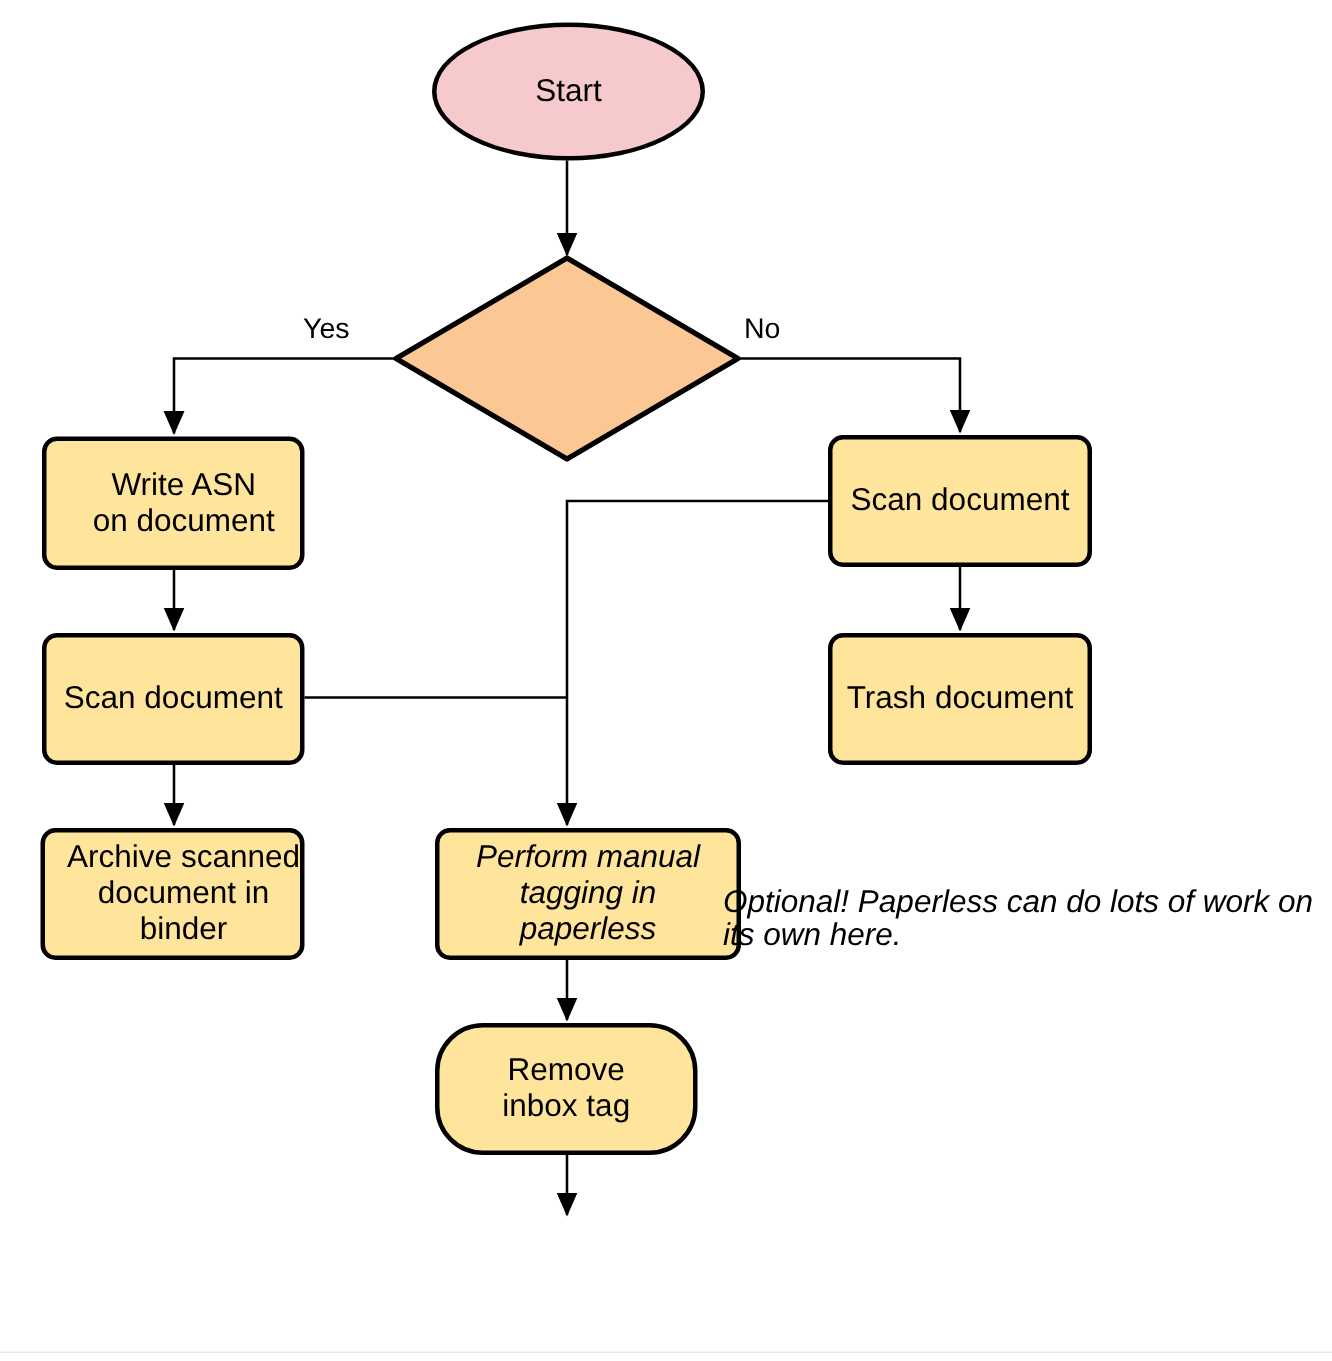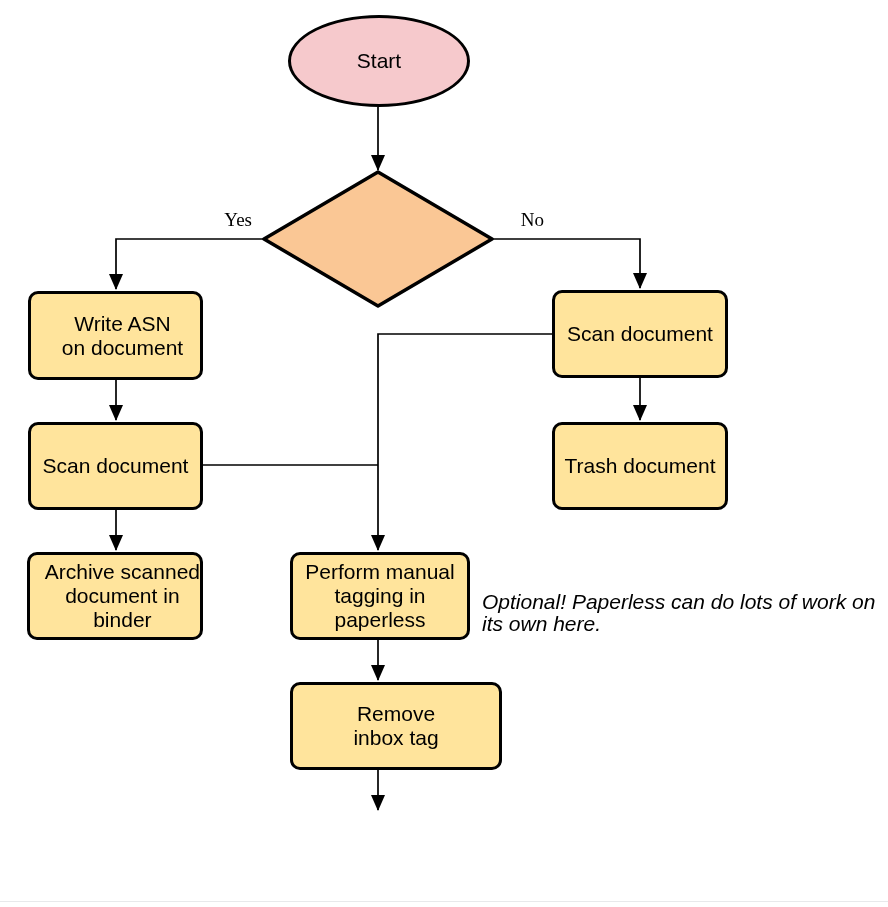--- a/index.html
+++ b/index.html
@@ -63,22 +63,21 @@
     font-size: 21px;
     line-height: 24px;
     color: #000000;
     white-space: pre-line;
   }
   .edge-label {
     position: absolute;
     font-size: 19px;
     line-height: 22px;
     color: #000000;
-    text-align: right;
-    font-family: Liberation Serif, serif;
+    text-align: left;
   }
   .note {
     position: absolute;
     font-size: 21px;
     line-height: 22px;
     font-style: italic;
     color: #000000;
     white-space: pre-line;
   }
   .footer-hairline {
@@ -140,29 +139,29 @@
   </div>
 
   <div class="node" style="left:552px; top:290px; width:176px; height:88px;">
     <span>Scan document</span>
   </div>
 
   <div class="node" style="left:552px; top:422px; width:176px; height:88px;">
     <span>Trash document</span>
   </div>
 
-  <div class="node" style="left:290px; top:552px; width:180px; height:88px;">
+  <div class="node" style="left:290px; top:552px; width:204px; height:88px;font-style:italic;">
     <span>Perform manual
 tagging in
 paperless</span>
   </div>
 
   <div class="note" style="left:482px; top:591px;">Optional! Paperless can do lots of work on
 its own here.</div>
 
-  <div class="node" style="left:290px; top:682px; width:212px; height:88px;">
+  <div class="node" style="left:290px; top:682px; width:175px; height:88px;border-radius:32px;">
     <span>Remove
 inbox tag</span>
   </div>
 
 
   <div class="footer-hairline"></div>
 </div>
 
 </body></html>

